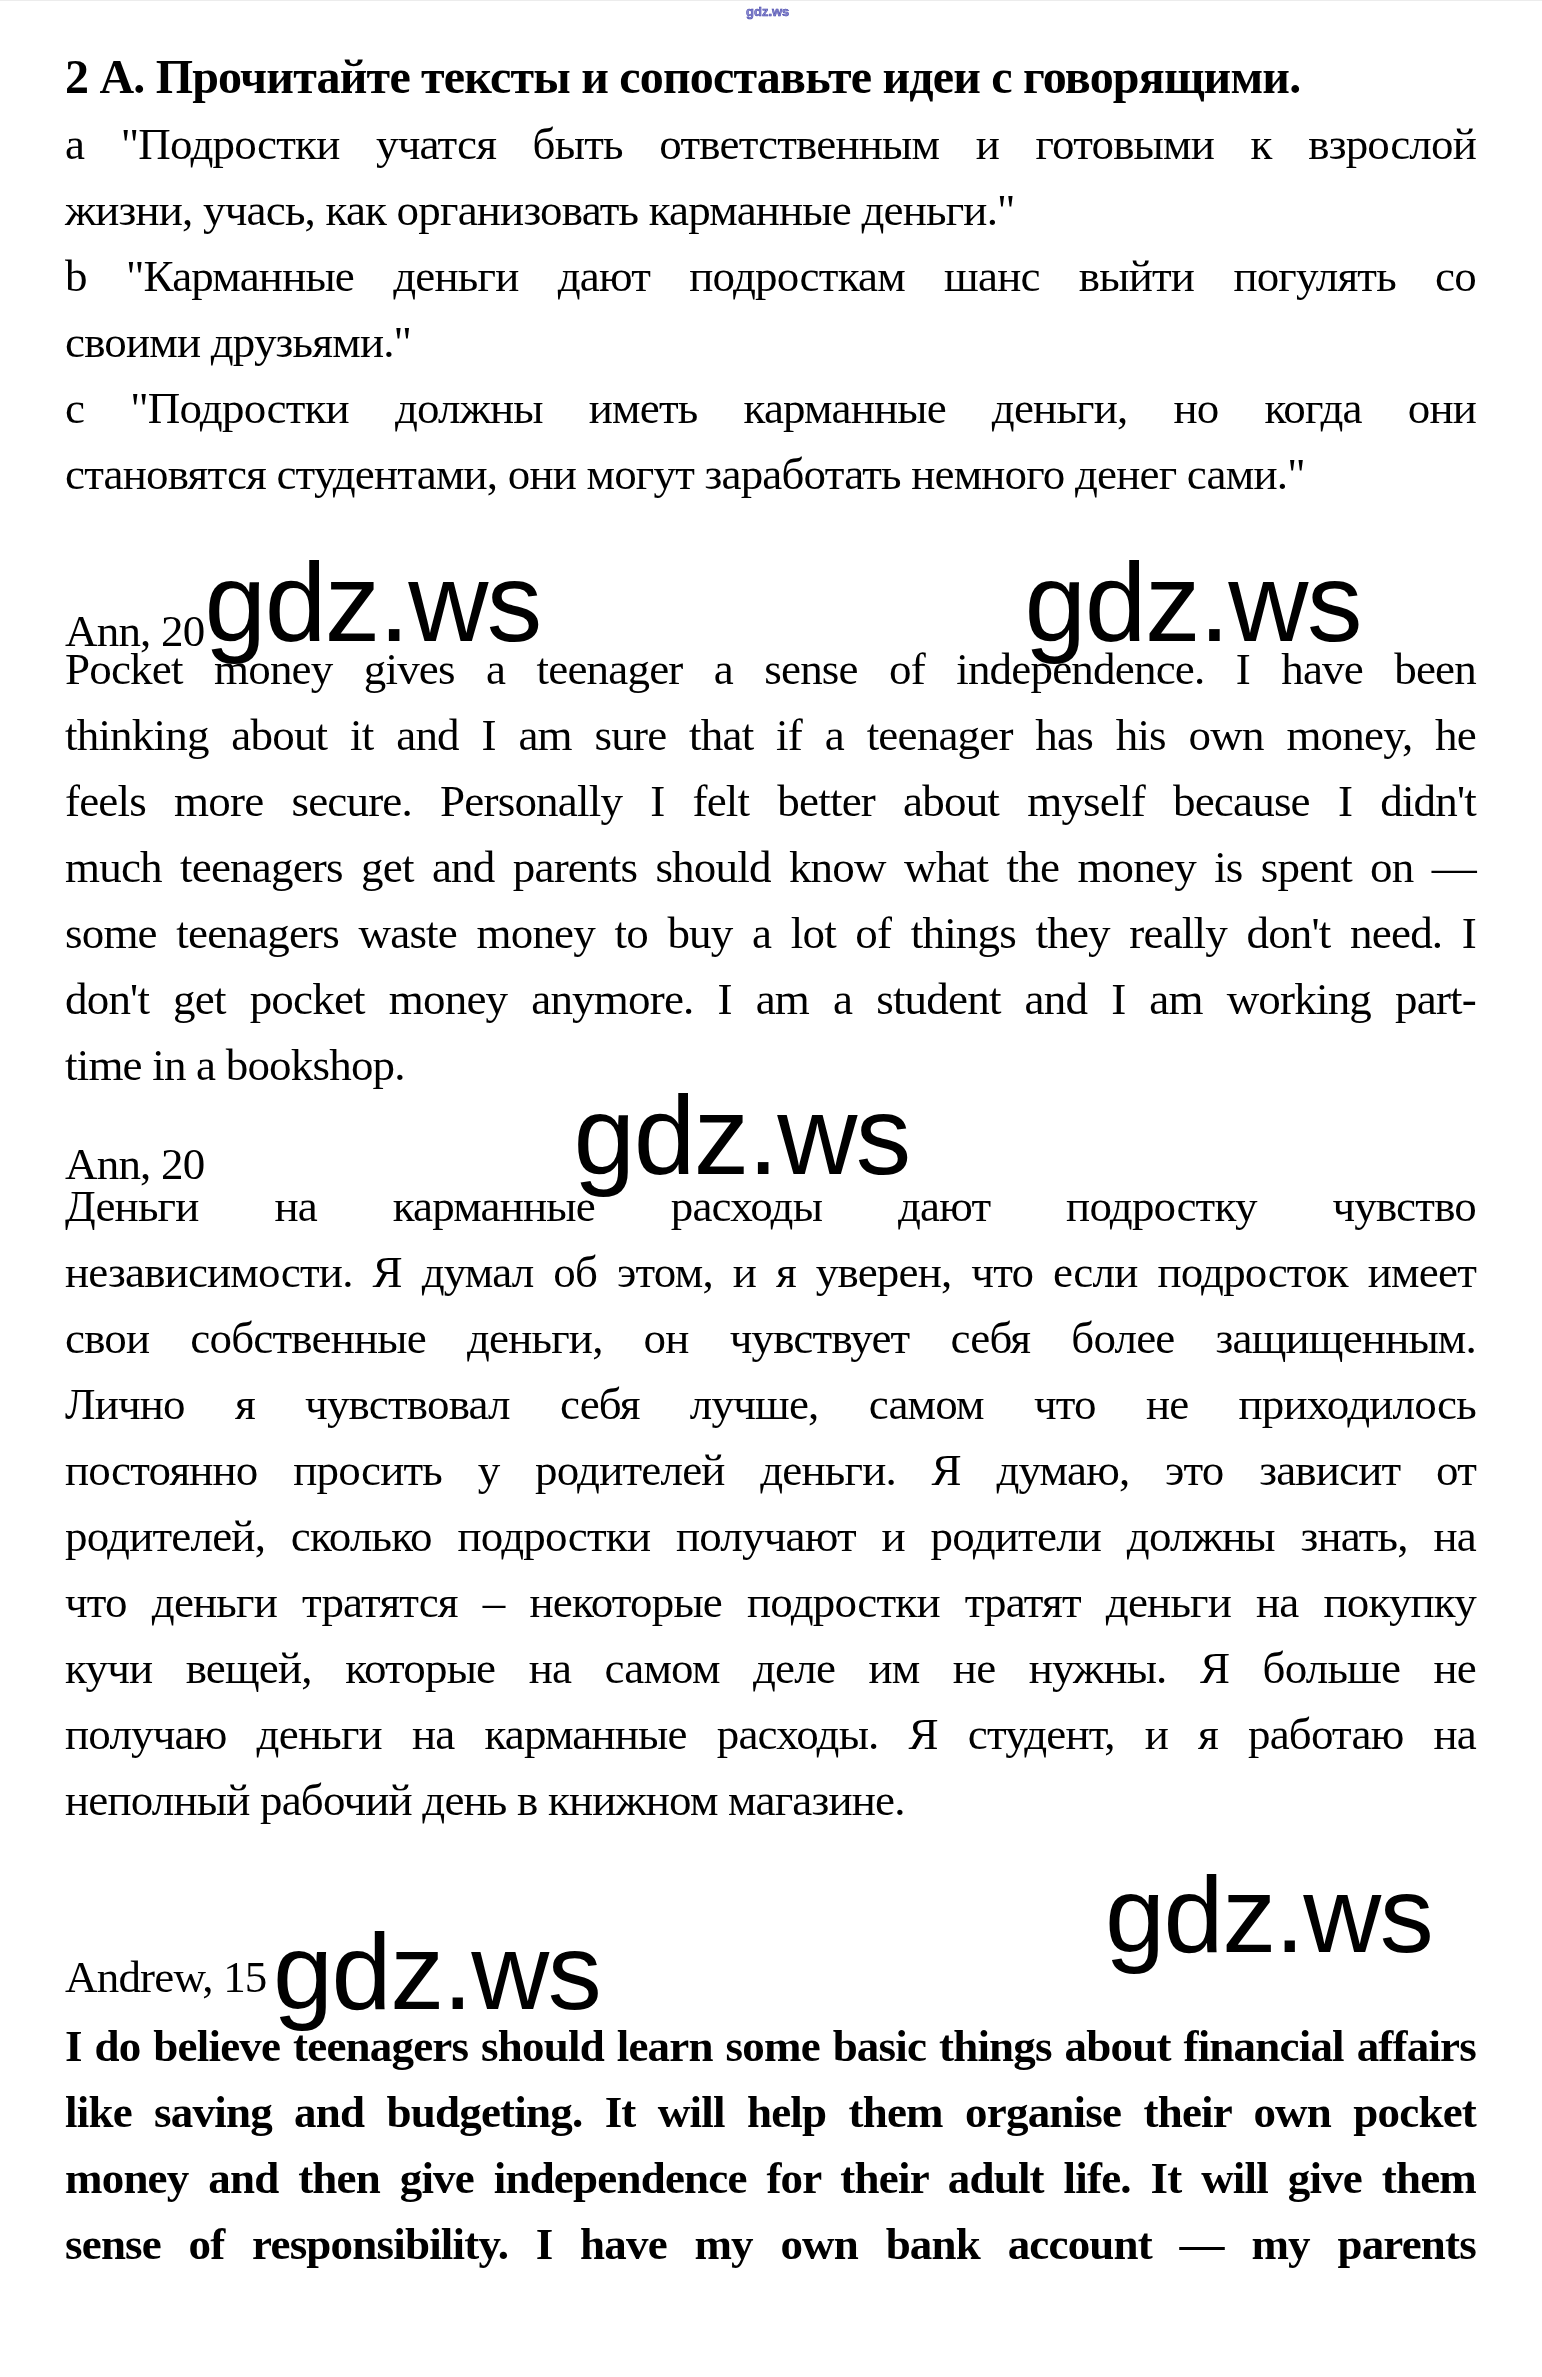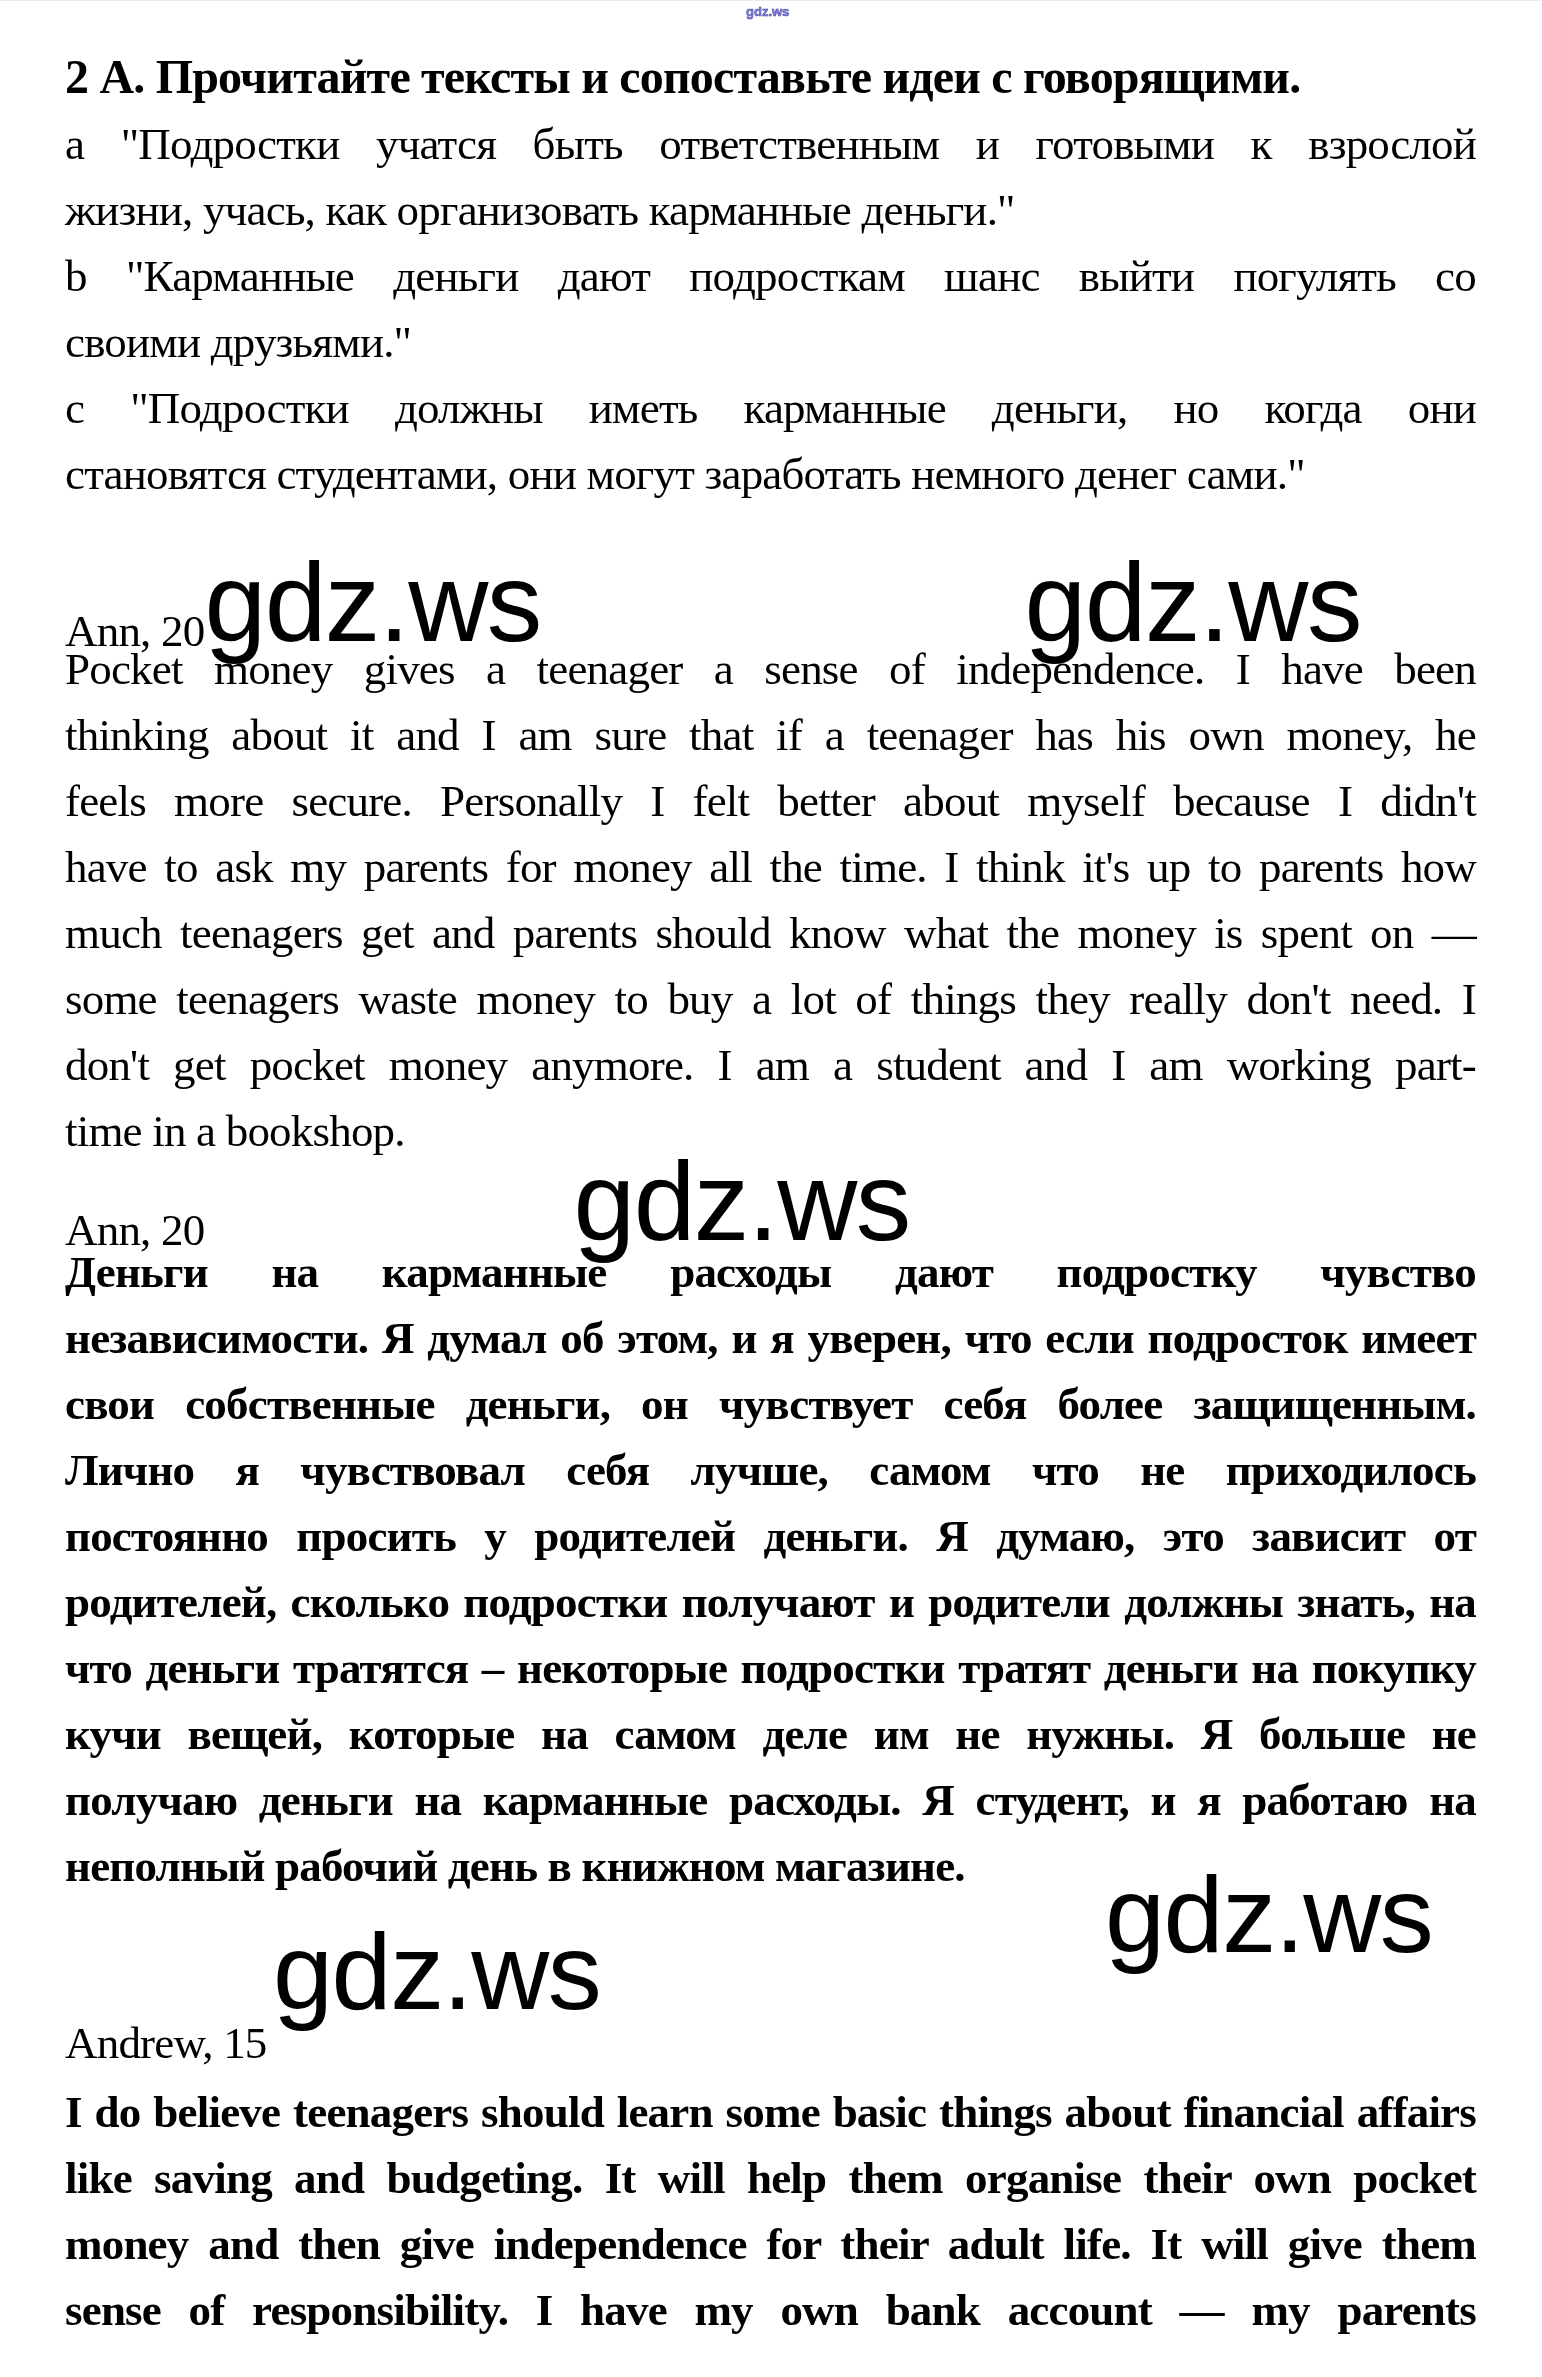--- a/index.html
+++ b/index.html
@@ -44,21 +44,21 @@
     line-height:1.1;
     letter-spacing:-1.5px;
     font-weight:400;
     white-space:nowrap;
   }
   #wm-row1{margin-top:35px;}
   #wm-right1{margin-left:auto;margin-right:115px;}
   #p1{margin-top:-28px;}
   #wm-row2{margin-top:-23px;}
   .spacer{display:inline-block;width:369px;height:0.8px;}
-  #rus{margin-top:-24.6px;font-weight:bold;}
+  #rus{margin-top:-24.6px;}
   #andrew-row{margin-top:111px;}
   #p2{margin-top:3.1px;font-weight:bold;}
   .wm-abs{
     position:absolute;
     font-family:"Liberation Sans",sans-serif;
     font-size:108px;
     line-height:1;
     letter-spacing:-1.5px;
     white-space:nowrap;
   }
@@ -100,21 +100,20 @@
   <div class="wm-row" id="wm-row1">
     <span class="name">Ann, 20</span>
     <span class="wm">gdz.ws</span>
     <span class="wm" id="wm-right1">gdz.ws</span>
   </div>
 
   <div class="para" id="p1">
     <div class="line j">Pocket money gives a teenager a sense of independence. I have been</div>
     <div class="line j">thinking about it and I am sure that if a teenager has his own money, he</div>
     <div class="line j">feels more secure. Personally I felt better about myself because I didn't</div>
-    <div class="line j">have to ask my parents for money all the time. I think it's up to parents how</div>
     <div class="line j">much teenagers get and parents should know what the money is spent on —</div>
     <div class="line j">some teenagers waste money to buy a lot of things they really don't need. I</div>
     <div class="line j">don't get pocket money anymore. I am a student and I am working part-</div>
     <div class="line l">time in a bookshop.</div>
   </div>
 
   <div class="wm-row" id="wm-row2">
     <span class="name">Ann, 20</span>
     <span class="spacer"></span>
     <span class="wm">gdz.ws</span>

